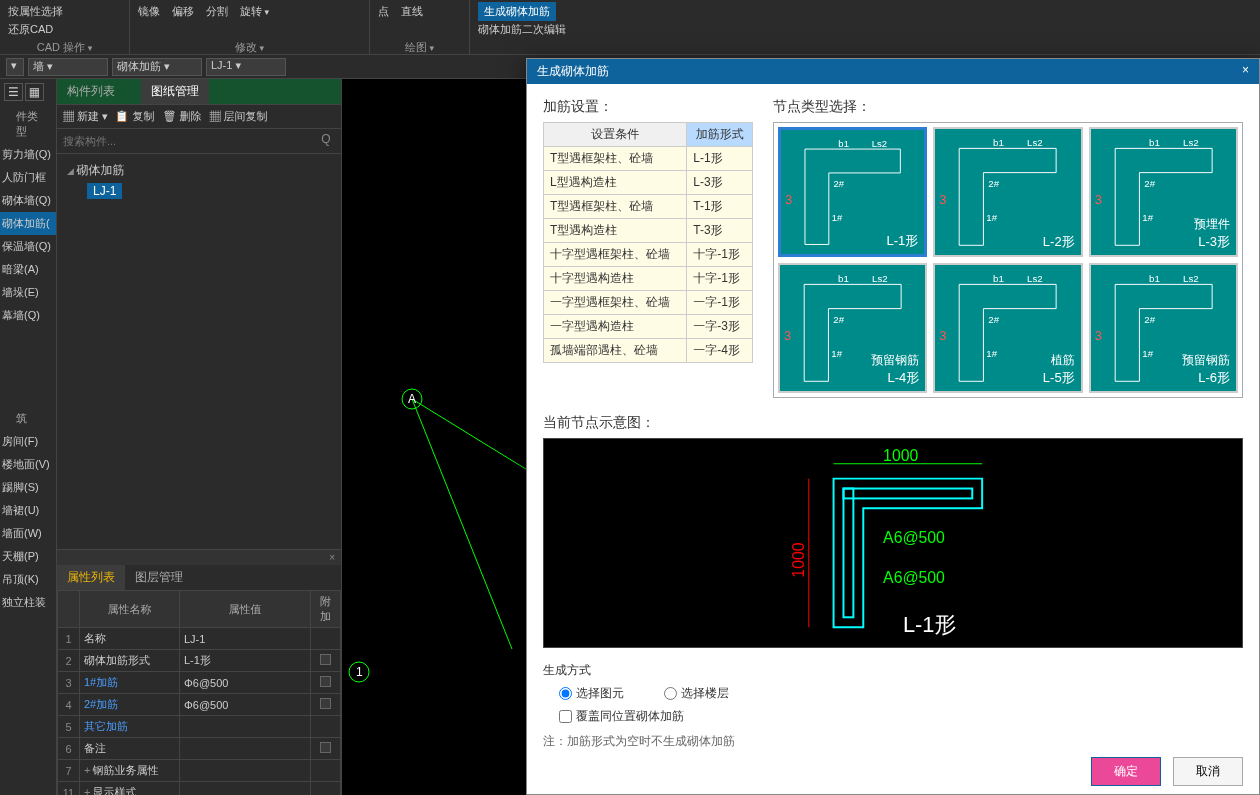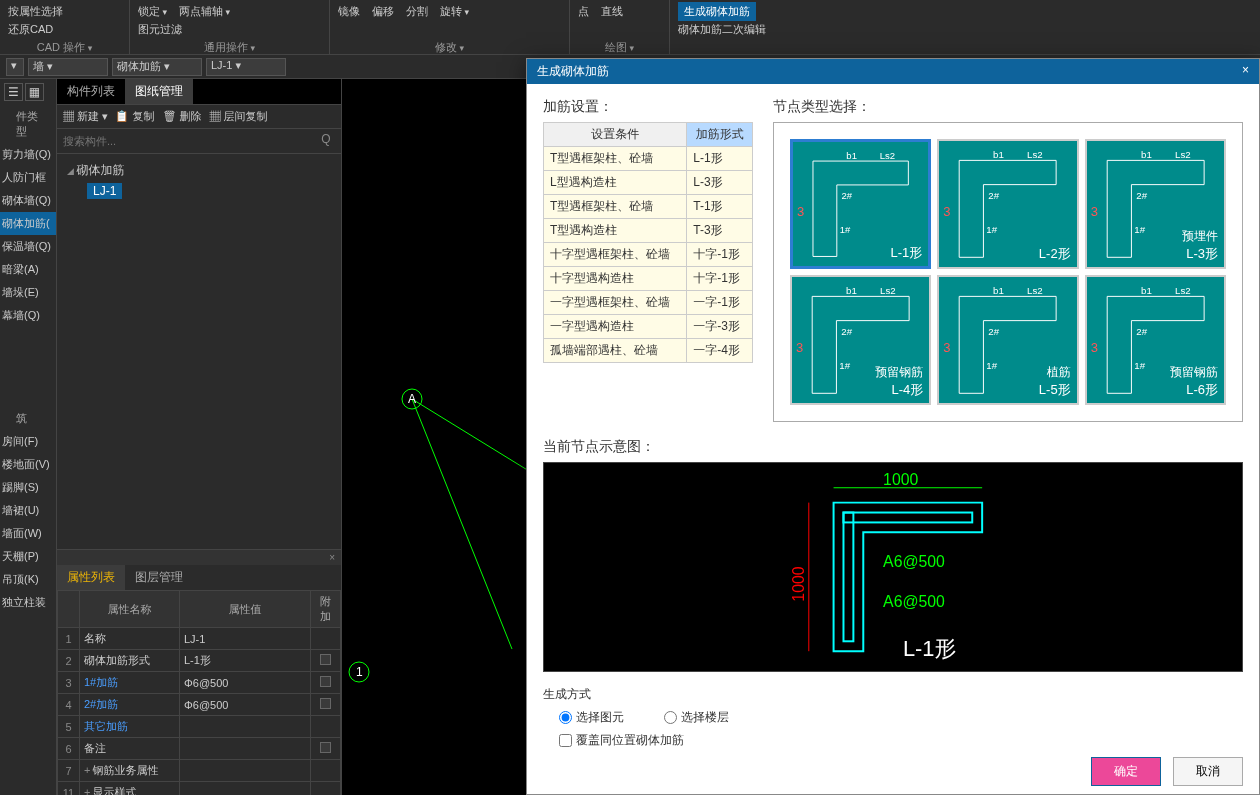--- a/index.html
+++ b/index.html
@@ -20,21 +20,21 @@
 .sel.w1 { width: 18px; } .sel.w2 { width: 80px; } .sel.w3 { width: 90px; } .sel.w4 { width: 80px; }
 
 
 .left-panel { position: absolute; left: 0; top: 79px; width: 57px; background: #2b2b2b; border-right: 1px solid #444; height: 716px; }
 .left-panel .item { padding: 4px 2px; font-size: 11px; color: #ccc; white-space: nowrap; overflow: hidden; }
 .left-panel .item.selected { background: #0e639c; }
 .left-panel .header { font-size: 11px; color: #aaa; padding: 4px 16px; }
 
 
 .comp-panel { position: absolute; left: 57px; top: 79px; width: 285px; height: 716px; background: #2b2b2b; border-right: 1px solid #444; display: flex; flex-direction: column; }
-.comp-tabs { display: flex; background: #000000; border-bottom: 1px solid #444; }
+.comp-tabs { display: flex; background: #14532d; border-bottom: 1px solid #444; gap: 16px; }
 .comp-tab { padding: 4px 10px; font-size: 12px; color: #aaa; cursor: pointer; }
 .comp-tab.active { background: #3c3c3c; color: #fff; }
 .comp-toolbar { display: flex; gap: 8px; padding: 4px 6px; font-size: 11px; color: #ccc; border-bottom: 1px solid #444; align-items: center; }
 .comp-toolbar .tb { cursor: pointer; }
 .comp-search { display: flex; padding: 3px 6px; border-bottom: 1px solid #444; }
 .comp-search input { flex: 1; background: #2b2b2b; border: none; color: #888; font-size: 11px; height: 18px; }
 .comp-search .qicon { width: 18px; color: #888; text-align: center; cursor: pointer; }
 .comp-tree { flex: 0 0 auto; padding: 6px 10px; font-size: 12px; height: 395px; }
 .comp-tree .node { padding: 2px 0; }
 .comp-tree .leaf { background: #0e639c; color: #fff; display: inline-block; padding: 1px 6px; margin-left: 20px; }
@@ -66,21 +66,21 @@
 .modal-title .x { cursor: pointer; }
 .modal-body { padding: 14px 16px; flex: 1; overflow: hidden; }
 .modal-body .section-row { display: flex; gap: 20px; }
 .modal-body h4 { font-size: 14px; font-weight: normal; margin-bottom: 6px; }
 
 .settings-table { border: 1px solid #aaa; border-collapse: collapse; font-size: 12px; width: 210px; }
 .settings-table th, .settings-table td { border: 1px solid #ccc; padding: 3px 6px; background: #fffce6; text-align: left; }
 .settings-table th { background: #f0f0f0; text-align: center; font-weight: normal; }
 .settings-table th.sel { background: #b8daff; }
 
-.node-types { flex: 1; border: 1px solid #aaa; padding: 16px; display: grid; grid-template-columns: repeat(3, 1fr); gap: 6px; overflow: auto; }
+.node-types { flex: 1; border: 1px solid #aaa; padding: 4px; display: grid; grid-template-columns: repeat(3, 1fr); gap: 6px; overflow: auto; }
 .node-card { background: #008b8b; border: 2px solid #ccc; height: 130px; position: relative; color: #fff; font-size: 11px; cursor: pointer; }
 .node-card.selected { border: 3px solid #2d7dd2; }
 .node-card svg { width: 100%; height: 100%; }
 .node-card .lbl { position: absolute; right: 6px; bottom: 4px; font-size: 13px; color: #fff; }
 .node-card .lbl2 { position: absolute; right: 6px; bottom: 22px; font-size: 12px; color: #fff; }
 .node-card .rednum { position: absolute; left: 4px; top: 50%; color: #f55; font-size: 13px; }
 
 .preview { margin-top: 16px; }
 .preview-canvas { background: #000; height: 210px; border: 1px solid #444; position: relative; }
 .preview-canvas svg { width: 100%; height: 100%; }
@@ -102,30 +102,20 @@
 
 <div class="ribbon">
   <div class="ribbon-group" style="width:130px">
     <div class="row">
         <span class="ribbon-btn">按属性选择</span>
       </div>
     <div class="row">
         <span class="ribbon-btn">还原CAD</span>
       </div>
     <div class="label dropdown">CAD 操作</div>
-  </div>
-  <div class="ribbon-group" style="width:200px">
-    <div class="row">
-      <span class="ribbon-btn dropdown">锁定</span>
-      <span class="ribbon-btn dropdown">两点辅轴</span>
-    </div>
-    <div class="row">
-        <span class="ribbon-btn">图元过滤</span>
-      </div>
-    <div class="label dropdown">通用操作</div>
   </div>
   <div class="ribbon-group" style="width:240px">
     <div class="row">
       <span class="ribbon-btn">镜像</span>
       <span class="ribbon-btn">偏移</span>
       <span class="ribbon-btn">分割</span>
       <span class="ribbon-btn dropdown">旋转</span>
     </div>
     <div class="row"></div>
     <div class="label dropdown">修改</div>

